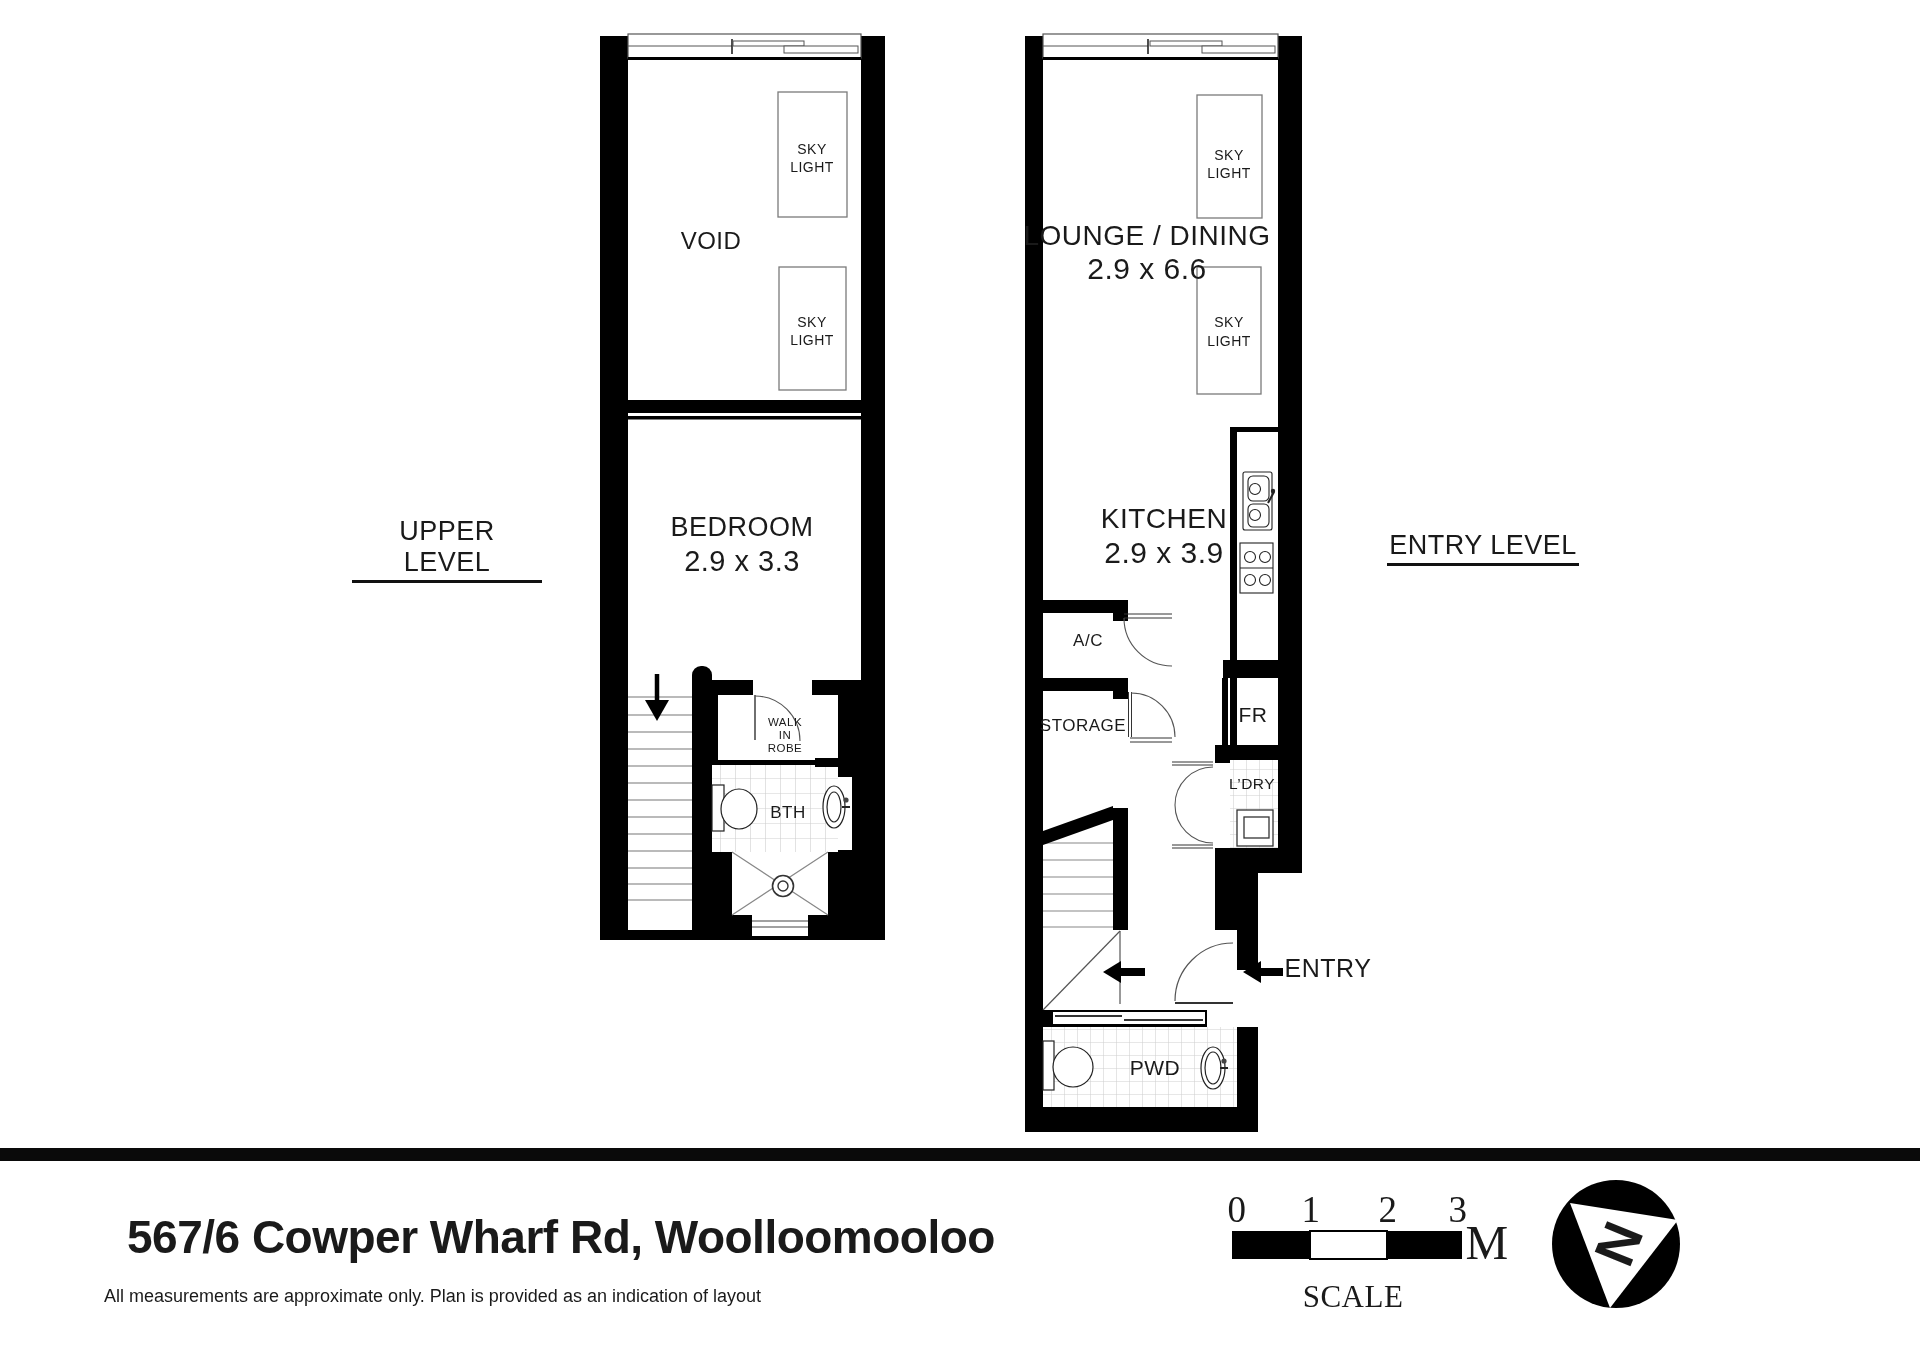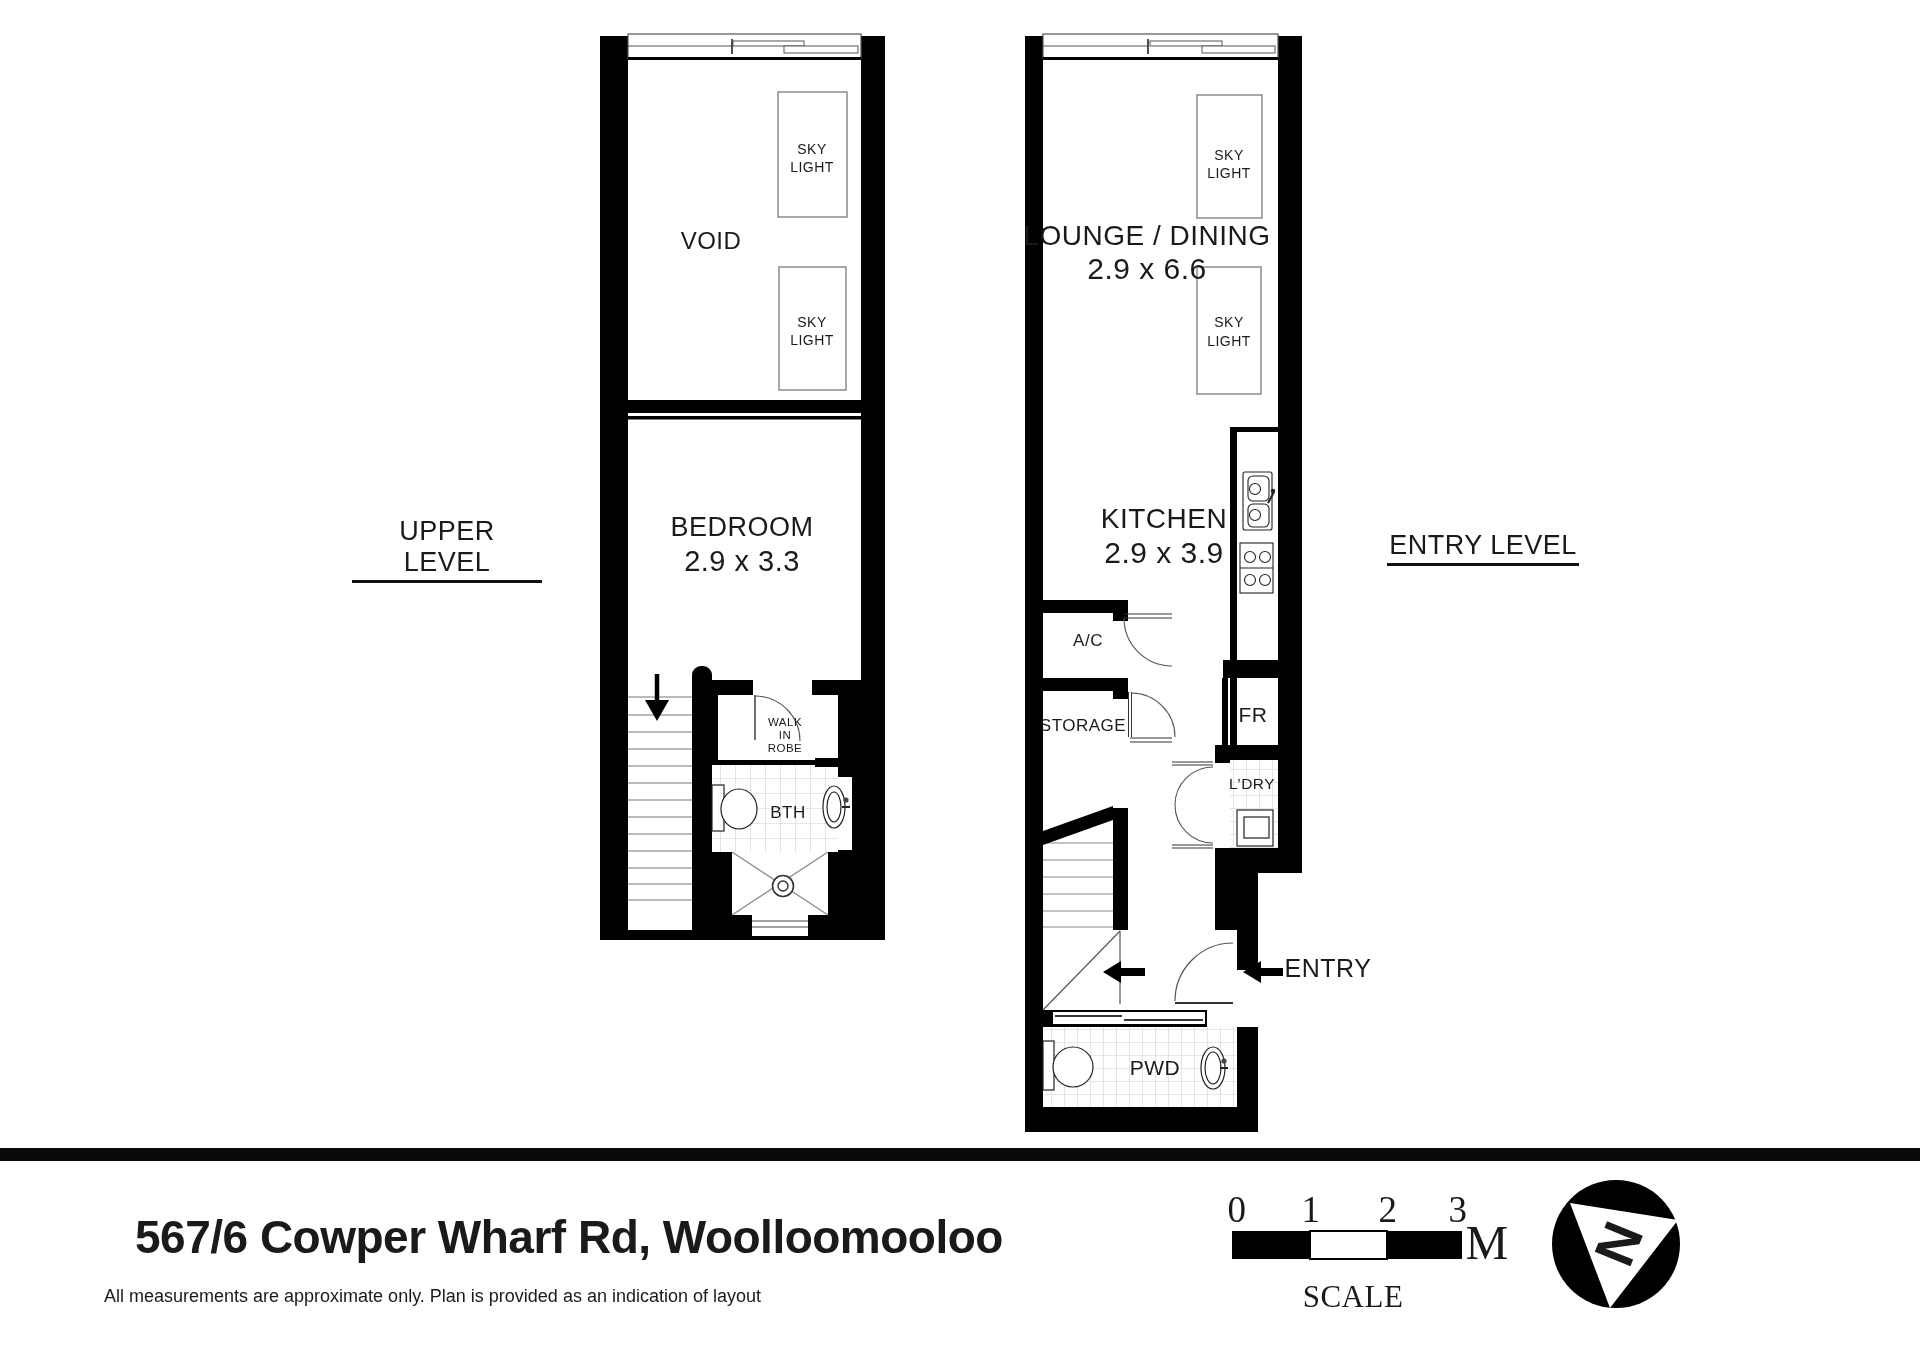--- a/index.html
+++ b/index.html
@@ -3,21 +3,21 @@
 <meta charset="utf-8">
 <style>
   html,body{margin:0;padding:0;}
   body{width:1920px;height:1357px;position:relative;background:#ffffff;overflow:hidden;
        font-family:"Liberation Sans",sans-serif;color:#1a1a1a;}
   .abs{position:absolute;}
   svg text{font-family:"Liberation Sans",sans-serif;fill:#1a1a1a;text-anchor:middle;letter-spacing:0.5px;}
   .level-label{position:absolute;text-align:center;font-size:27px;letter-spacing:0.5px;
                border-bottom:3px solid #111;padding-bottom:2px;}
   .sep-bar{position:absolute;left:0;top:1148px;width:1920px;height:13px;background:#0a0a0a;}
-  .address{position:absolute;left:127px;top:1210px;font-size:46px;font-weight:600;letter-spacing:-0.5px;margin-left:8px;}
+  .address{position:absolute;left:127px;top:1210px;font-size:46px;font-weight:600;letter-spacing:-0.5px;}
   .disclaimer{position:absolute;left:104px;top:1286px;font-size:18px;}
   .serif text{font-family:"Liberation Serif",serif;}
 </style>
 </head>
 <body>
 
 <svg class="abs" style="left:600px;top:28px;" width="285" height="915" viewBox="0 0 285 915">
   <defs>
     <pattern id="tA" width="15" height="15" patternUnits="userSpaceOnUse">
       <path d="M15 0H0V15" fill="none" stroke="#cfcfcf" stroke-width="1.2"></path>

